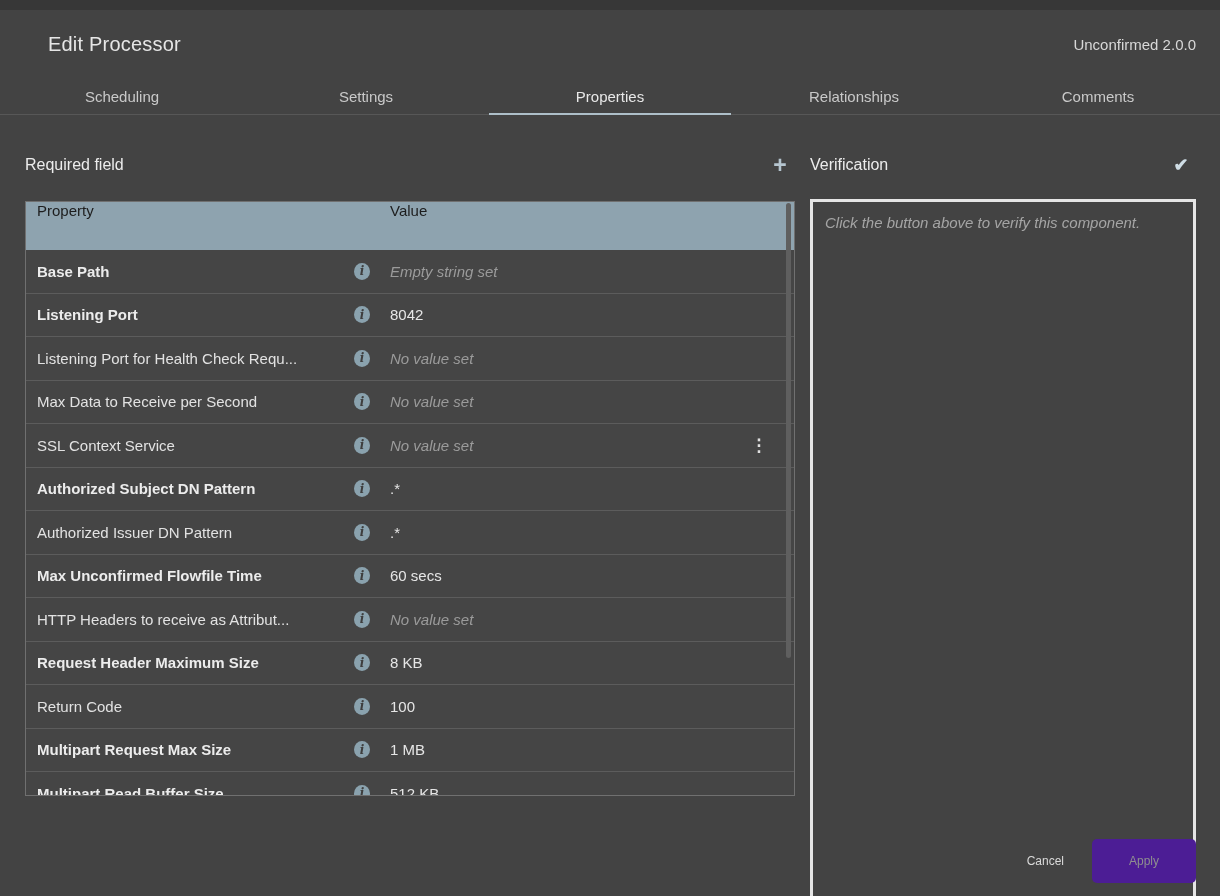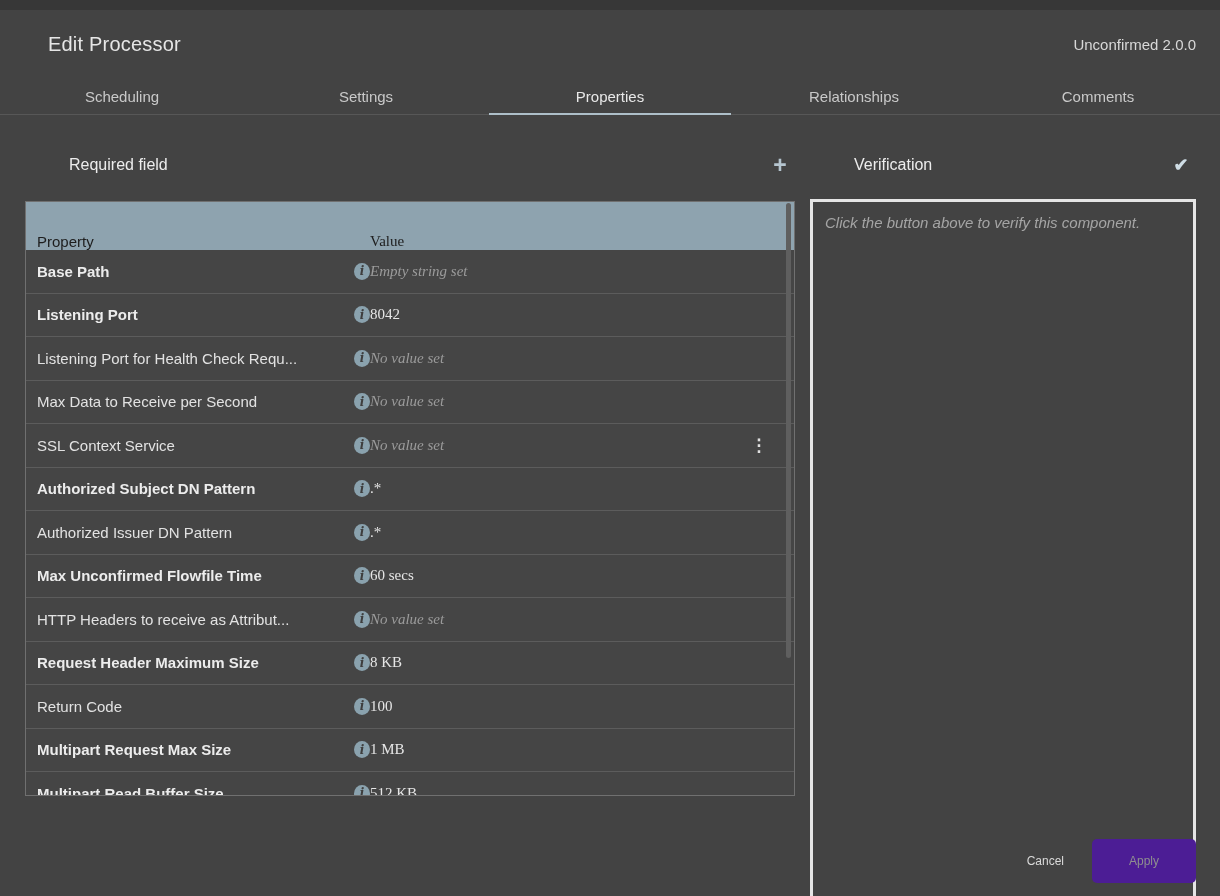--- a/index.html
+++ b/index.html
@@ -38,39 +38,39 @@
     height: 2px; background: #aebfc9;
   }
   
   .main { position: absolute; top: 115px; left: 0; right: 0; bottom: 0; }
   .panel-head {
     position: absolute; top: 35px; height: 30px;
     display: flex; align-items: center; justify-content: space-between;
   }
   .panel-head.left  { left: 25px;  width: 770px; }
   .panel-head.right { left: 810px; width: 386px; }
-  .panel-title { font-size: 16px; font-weight: 500; color: #ececec; margin-left: 44px; }
+  .panel-title { font-size: 16px; font-weight: 500; color: #ececec; }
   .icon-btn {
     width: 30px; height: 30px; display: flex; align-items: center; justify-content: center;
     cursor: pointer; background: none; border: none;
   }
   .plus-glyph  { font-size: 23px; font-weight: 700; color: #b5c5cf; line-height: 1; }
   .check-glyph { font-size: 18px; font-weight: 700; color: #cfdde5; line-height: 1; }
   
   .prop-table {
     position: absolute; left: 25px; top: 86px; width: 770px; height: 595px;
     border: 1px solid #707070; overflow: hidden; background: #454545;
   }
   .table-header {
-    height: 48px; background: #8ea3af; display: flex; align-items: flex-end;
+    height: 48px; background: #8ea3af; display: flex; align-items: flex-start;
     color: #1d1d1d; font-size: 15px;
   }
   .col-prop  { flex: 0 0 328px; padding-left: 11px; overflow: hidden; white-space: nowrap; }
   .col-icon  { flex: 0 0 16px; }
-  .col-value { flex: 1 1 auto; overflow: hidden; white-space: nowrap; font-family: Liberation Serif, serif; }
+  .col-value { flex: 1 1 auto; margin-left: 20px; overflow: hidden; white-space: nowrap; }
   .prop-row {
     height: 43.5px; display: flex; align-items: center;
     border-bottom: 1px solid #5c5c5c; position: relative;
     font-size: 15px; cursor: pointer;
   }
   .prop-name { color: #e2e2e2; }
   .prop-row.bold .prop-name { font-weight: 600; color: #ececec; }
   .info-icon {
     width: 17px; height: 17px; border-radius: 50%; background: #8aa2ae;
     display: flex; align-items: center; justify-content: center;

